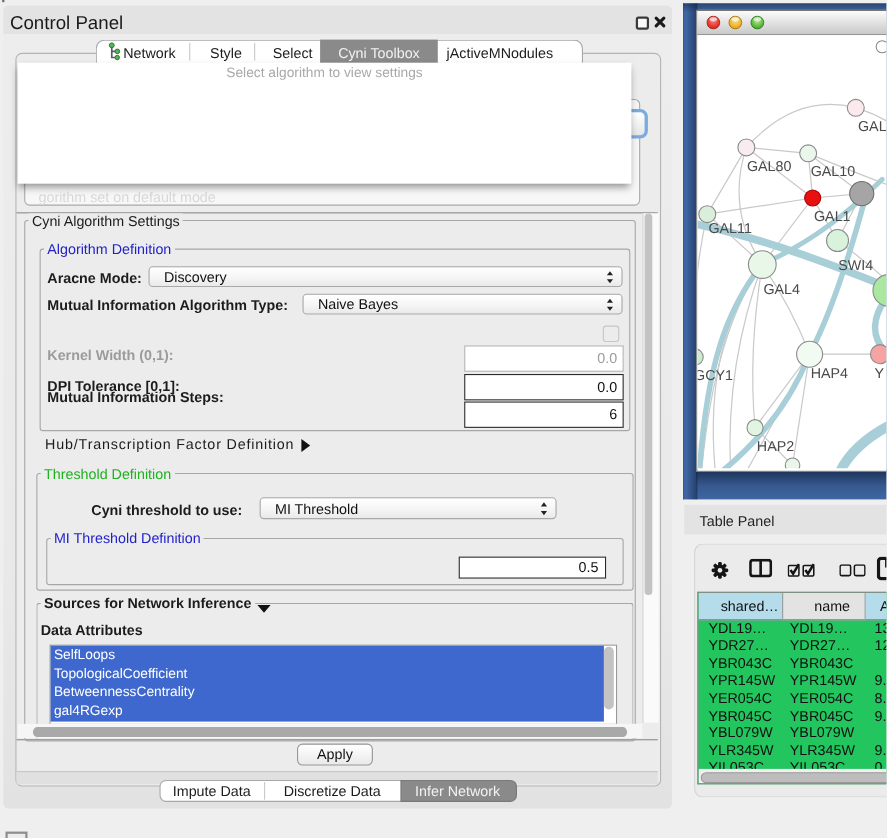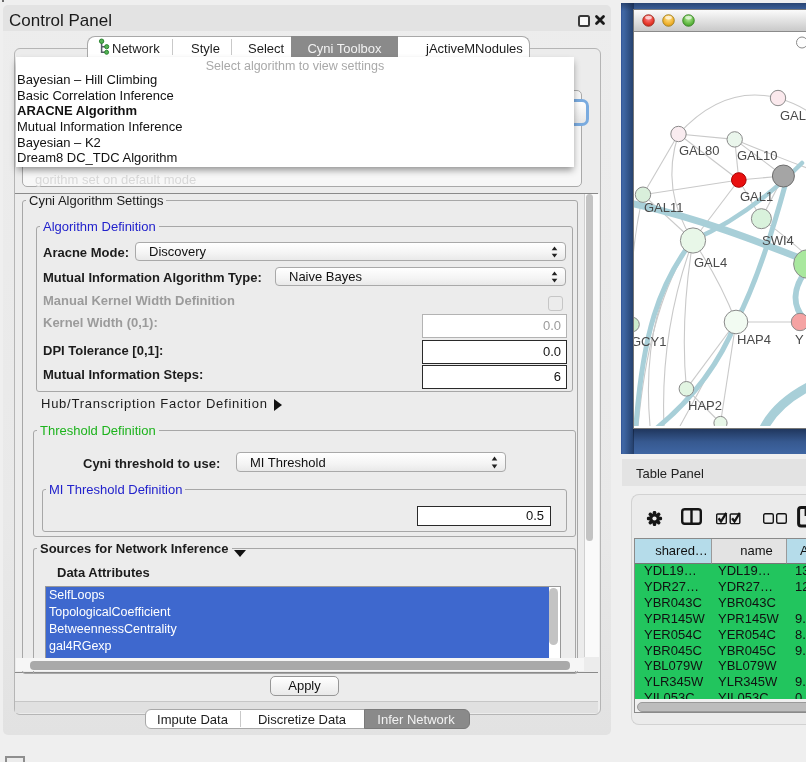--- a/index.html
+++ b/index.html
@@ -39,21 +39,21 @@
         <circle cx="11.7" cy="10.7" r="2.1" fill="#57b356" stroke="#1f7d26" stroke-width="0.9"></circle>
         <circle cx="11.6" cy="16.3" r="2" fill="#57b356" stroke="#1f7d26" stroke-width="0.9"></circle>
       </svg>
 </div>
 <div class="abs" style="left:112px;top:41px;font-size:13px;color:#1c1c1c;">Network</div>
 <div class="abs" style="left:172px;top:39px;width:1px;height:16px;background:#c9c9c9;"></div>
 <div class="abs" style="left:191px;top:41px;font-size:13px;color:#1c1c1c;">Style</div>
 <div class="abs" style="left:231px;top:39px;width:1px;height:16px;background:#c9c9c9;"></div>
 <div class="abs" style="left:248px;top:41px;font-size:13px;color:#1c1c1c;">Select</div>
 <div class="abs" style="left:291px;top:41px;width:107px;text-align:center;font-size:13px;color:#f2f2f2;">Cyni Toolbox</div>
-<div class="abs" style="left:406px;top:41px;font-size:13px;color:#1c1c1c;margin-left:20px;">jActiveMNodules</div>
+<div class="abs" style="left:406px;top:41px;font-size:13px;color:#1c1c1c;">jActiveMNodules</div>
 
 <div class="abs" style="left:22px;top:90px;width:558px;height:95px;background:#f7f7f7;border:1px solid #a9a9a9;border-radius:5px;"></div>
 <div class="abs" style="left:35px;top:172px;font-size:13px;color:#d8d8d8;">gorithm set on default mode</div>
 <div class="abs" style="left:550px;top:99px;width:33px;height:21px;border:3px solid #7aabdf;border-radius:7px;background:linear-gradient(#fff,#e6e6e6);"></div>
 
 <div class="abs" style="left:15px;top:193px;width:583px;height:478px;border-top:1px solid #8a8a8a;border-bottom:1px solid #8a8a8a;"></div>
 <div class="abs" style="left:584px;top:194px;width:14px;height:463px;background:#fafafa;border-left:1px solid #d0d0d0;"></div>
 <div class="abs" style="left:586px;top:194px;width:7px;height:347px;background:#c3c3c3;border-radius:5px;"></div>
 
 <div class="group" style="left:22px;top:200px;width:554px;height:472px;"></div>
@@ -72,30 +72,29 @@
     </div>
 <div class="lbl" style="left:43px;top:270px;">Mutual Information Algorithm Type:</div>
 <div class="combo" style="left:275px;top:267px;width:289px;height:17px;">
       <span style="position:absolute;left:13px;top:1px;">Naive Bayes</span>
       <svg style="position:absolute;right:7px;top:3px" width="7" height="12" viewBox="0 0 7 12">
         <path d="M3.5 0.5 L6.3 4.2 L0.7 4.2 Z" fill="#222"></path>
         <path d="M3.5 11.5 L6.3 7.8 L0.7 7.8 Z" fill="#222"></path>
       </svg>
     </div>
 
-<div class="glbl" style="left:43px;top:293px;">Manual Kernel Width Definition</div>
 <div class="abs" style="left:548px;top:296px;width:13px;height:13px;background:#ececec;border:1px solid #c6c6c6;border-radius:3px;"></div>
 
 <div class="glbl" style="left:43px;top:315px;">Kernel Width (0,1):</div>
 <div class="field" style="left:422px;top:314px;width:138px;height:22px;border:1px solid #b3b3b3;color:#9b9b9b;line-height:22px;padding-right:5px;">0.0</div>
 
 <div class="lbl" style="left:43px;top:343px;">DPI Tolerance [0,1]:</div>
 <div class="field" style="left:422px;top:340px;width:138px;height:22px;border:1px solid #2a2a2a;line-height:22px;padding-right:5px;">0.0</div>
 
-<div class="lbl" style="left:43px;top:367px;">Mutual Information Steps:</div>
+<div class="lbl" style="left:43px;top:353px;">Mutual Information Steps:</div>
 <div class="field" style="left:422px;top:365px;width:138px;height:22px;border:1px solid #2a2a2a;line-height:22px;padding-right:5px;">6</div>
 
 <div class="txt" style="left:41px;top:396px;letter-spacing:0.75px;">Hub/Transcription Factor Definition</div>
 <svg class="abs" style="left:272px;top:398px;" width="12" height="14" viewBox="0 0 12 14">
       <path d="M2 1 L10 7 L2 13 Z" fill="#111"></path>
     </svg>
 
 <div class="group" style="left:33px;top:430px;width:541px;height:105px;"></div>
 <div class="gtitle" style="left:37px;top:424px;color:#1db31d;">Threshold Definition</div>
 <div class="lbl" style="left:83px;top:456px;">Cyni threshold to use:</div>
@@ -109,44 +108,43 @@
 
 <div class="group" style="left:42px;top:489px;width:523px;height:41px;"></div>
 <div class="gtitle" style="left:46px;top:483px;color:#2222cc;">MI Threshold Definition</div>
 <div class="field" style="left:417px;top:506px;width:126px;height:18px;border:1px solid #2a2a2a;line-height:18px;padding-right:6px;">0.5</div>
 
 <div class="group" style="left:33px;top:548px;width:541px;height:124px;border-bottom:none;border-radius:3px 3px 0 0;"></div>
 <div class="gtitle" style="left:37px;top:542px;color:#1c1c1c;font-weight:bold;">Sources for Network Inference</div>
 <svg class="abs" style="left:233px;top:548px;" width="14" height="10" viewBox="0 0 14 10">
       <path d="M1 2 L13 2 L7 9 Z" fill="#111"></path>
     </svg>
-<div class="lbl" style="left:37px;top:565px;margin-left:20px;">Data Attributes</div>
+<div class="lbl" style="left:37px;top:565px;">Data Attributes</div>
 
 <div class="abs" style="left:45px;top:586px;width:514px;height:71px;background:#ffffff;border:1px solid #999;"></div>
-<div class="abs" style="left:46px;top:587px;width:500px;height:84px;background:#3e68ce;color:#fff;font-size:12.5px;line-height:16.9px;padding-left:3px;">SelfLoops<br>TopologicalCoefficient<br>BetweennessCentrality<br>gal4RGexp</div>
+<div class="abs" style="left:46px;top:587px;width:500px;height:69px;background:#3e68ce;color:#fff;font-size:12.5px;line-height:16.9px;padding-left:3px;">SelfLoops<br>TopologicalCoefficient<br>BetweennessCentrality<br>gal4RGexp</div>
 <div class="abs" style="left:549px;top:588px;width:9px;height:57px;background:#c3c3c3;border-radius:5px;"></div>
 
 <div class="abs" style="left:16px;top:658px;width:568px;height:13px;background:#f6f6f6;"></div>
 <div class="abs" style="left:30px;top:661px;width:540px;height:9px;background:#a9a9a9;border-radius:4px;"></div>
 
 <div class="abs" style="left:270px;top:676px;width:67px;height:18px;background:linear-gradient(#ffffff,#e9e9e9);border:1px solid #979797;border-radius:5px;text-align:center;font-size:13px;line-height:18px;color:#111;">Apply</div>
 
 <div class="abs" style="left:15px;top:701px;width:583px;height:11px;background:#e0e0e0;border-top:1px solid #c6c6c6;"></div>
 <div class="abs" style="left:145px;top:709px;width:219px;height:18px;background:#fff;border:1px solid #a8a8a8;border-radius:6px 0 0 6px;"></div>
 <div class="abs" style="left:364px;top:709px;width:104px;height:18px;background:#8a8a8a;border:1px solid #7a7a7a;border-radius:0 6px 6px 0;"></div>
 <div class="abs" style="left:240px;top:711px;width:1px;height:16px;background:#c9c9c9;"></div>
 <div class="abs" style="left:145px;top:712px;width:95px;text-align:center;font-size:13px;color:#1c1c1c;">Impute Data</div>
 <div class="abs" style="left:240px;top:712px;width:124px;text-align:center;font-size:13px;color:#1c1c1c;">Discretize Data</div>
 <div class="abs" style="left:364px;top:712px;width:104px;text-align:center;font-size:13px;color:#f2f2f2;">Infer Network</div>
 
 <div class="abs" style="left:5px;top:756px;width:16px;height:10px;background:#ececec;border:2px solid #8e8e8e;"></div>
 
 <div class="abs" style="left:16px;top:57px;width:558px;height:110px;background:#ffffff;box-shadow:0 4px 7px -1px rgba(0,0,0,0.42);"></div>
 <div class="abs" style="left:16px;top:59px;width:558px;text-align:center;font-size:12.5px;color:#a9a9a9;">Select algorithm to view settings</div>
-<div class="abs" style="left:17px;top:72px;font-size:13px;color:#111;line-height:15.65px;white-space:nowrap;">Bayesian – Hill Climbing<br>Basic Correlation Inference<br><b>ARACNE Algorithm</b><br>Mutual Information Inference<br>Bayesian – K2<br>Dream8 DC_TDC Algorithm</div>
 
 <div class="abs" style="left:621px;top:3px;width:185px;height:451px;background:#3f66a3;border-left:1px solid #35589a;"></div>
 <div class="abs" style="left:622px;top:3px;width:12px;height:451px;background:linear-gradient(to right,rgba(0,0,0,0) 15%,rgba(8,22,48,0.5));"></div>
 <div class="abs" style="left:633px;top:427px;width:173px;height:27px;background:linear-gradient(rgba(5,14,34,0.6),rgba(5,14,34,0.15) 55%,rgba(0,0,0,0));"></div>
 <div class="abs" style="left:621px;top:3px;width:185px;height:8px;background:linear-gradient(rgba(8,18,40,0.4),rgba(0,0,0,0));"></div>
 
 <div class="abs" style="left:633px;top:9px;width:173px;height:418px;border:1px solid #777;border-right:none;background:#fff;"></div>
 <div class="abs" style="left:634px;top:10px;width:172px;height:21px;background:linear-gradient(#fbfbfb,#c9c9c9);border-bottom:1px solid #8b8b8b;"></div>
 <svg class="abs" style="left:642px;top:14px" width="60" height="13" viewBox="0 0 60 13">
 <defs>

